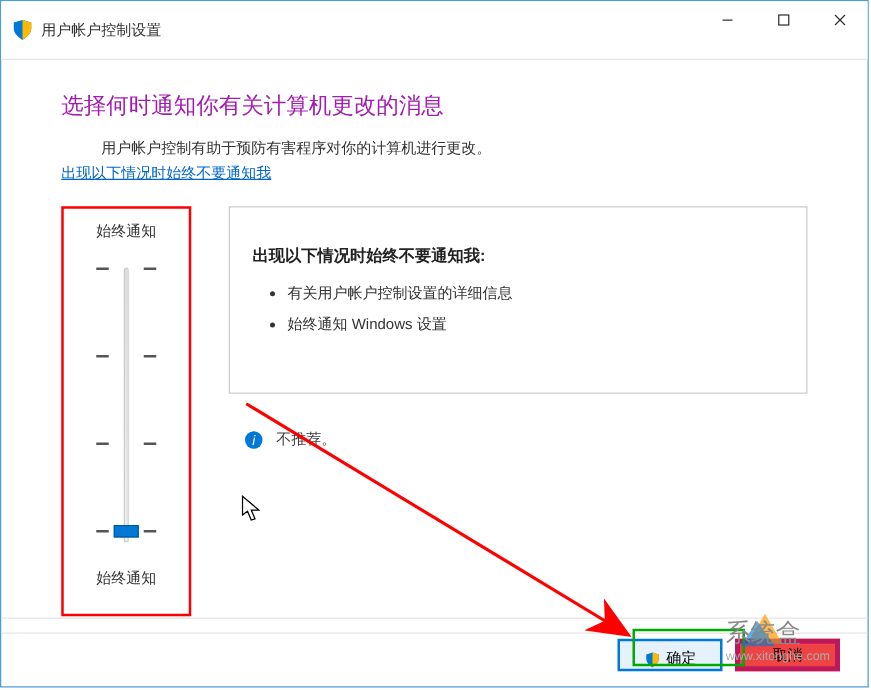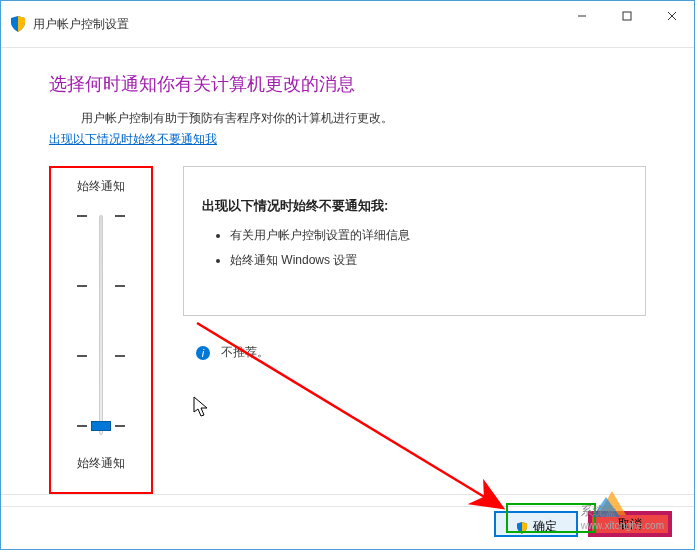--- a/index.html
+++ b/index.html
@@ -36,21 +36,21 @@
 .btn { min-width: 84px; height: 26px; font-size: 12px; display: flex; align-items: center; justify-content: center; gap: 4px; border: 4px solid #be185d; background: #ef4444; cursor: pointer; }
 .btn.primary { border: 2px solid #0078d7; background: #e5f1fb; align-items: flex-end; }
 .shield-small { width: 14px; height: 14px; }
 .divider-line { position: absolute; left: 0; right: 0; bottom: 54px; height: 1px; background: #e5e5e5; }
 .divider-line2 { position: absolute; left: 0; right: 0; bottom: 42px; height: 1px; background: #e5e5e5; }
 
 .arrow-svg { position: absolute; left: 0; top: 0; width: 695px; height: 550px; pointer-events: none; }
 .cursor-svg { position: absolute; left: 192px; top: 395px; width: 18px; height: 22px; pointer-events: none; }
 .green-box { position: absolute; border: 2px solid #00aa00; pointer-events: none; }
 .watermark { position: absolute; right: 30px; bottom: 20px; font-size: 16px; color: #999; pointer-events: none; transform: translateY(2px); }
-.watermark .cn { font-size: 12px; color: #888; }
+.watermark .cn { font-size: 20px; color: #888; }
 .watermark .url { font-size: 10px; color: #aaa; display: block; text-align: right; }
 .slw { position:absolute; right:60px; bottom:28px; pointer-events:none; opacity:.85; }
 </style>
 </head>
 <body>
 
 <div class="window">
 
   <div class="titlebar">
     <span class="titlebar-icon">

